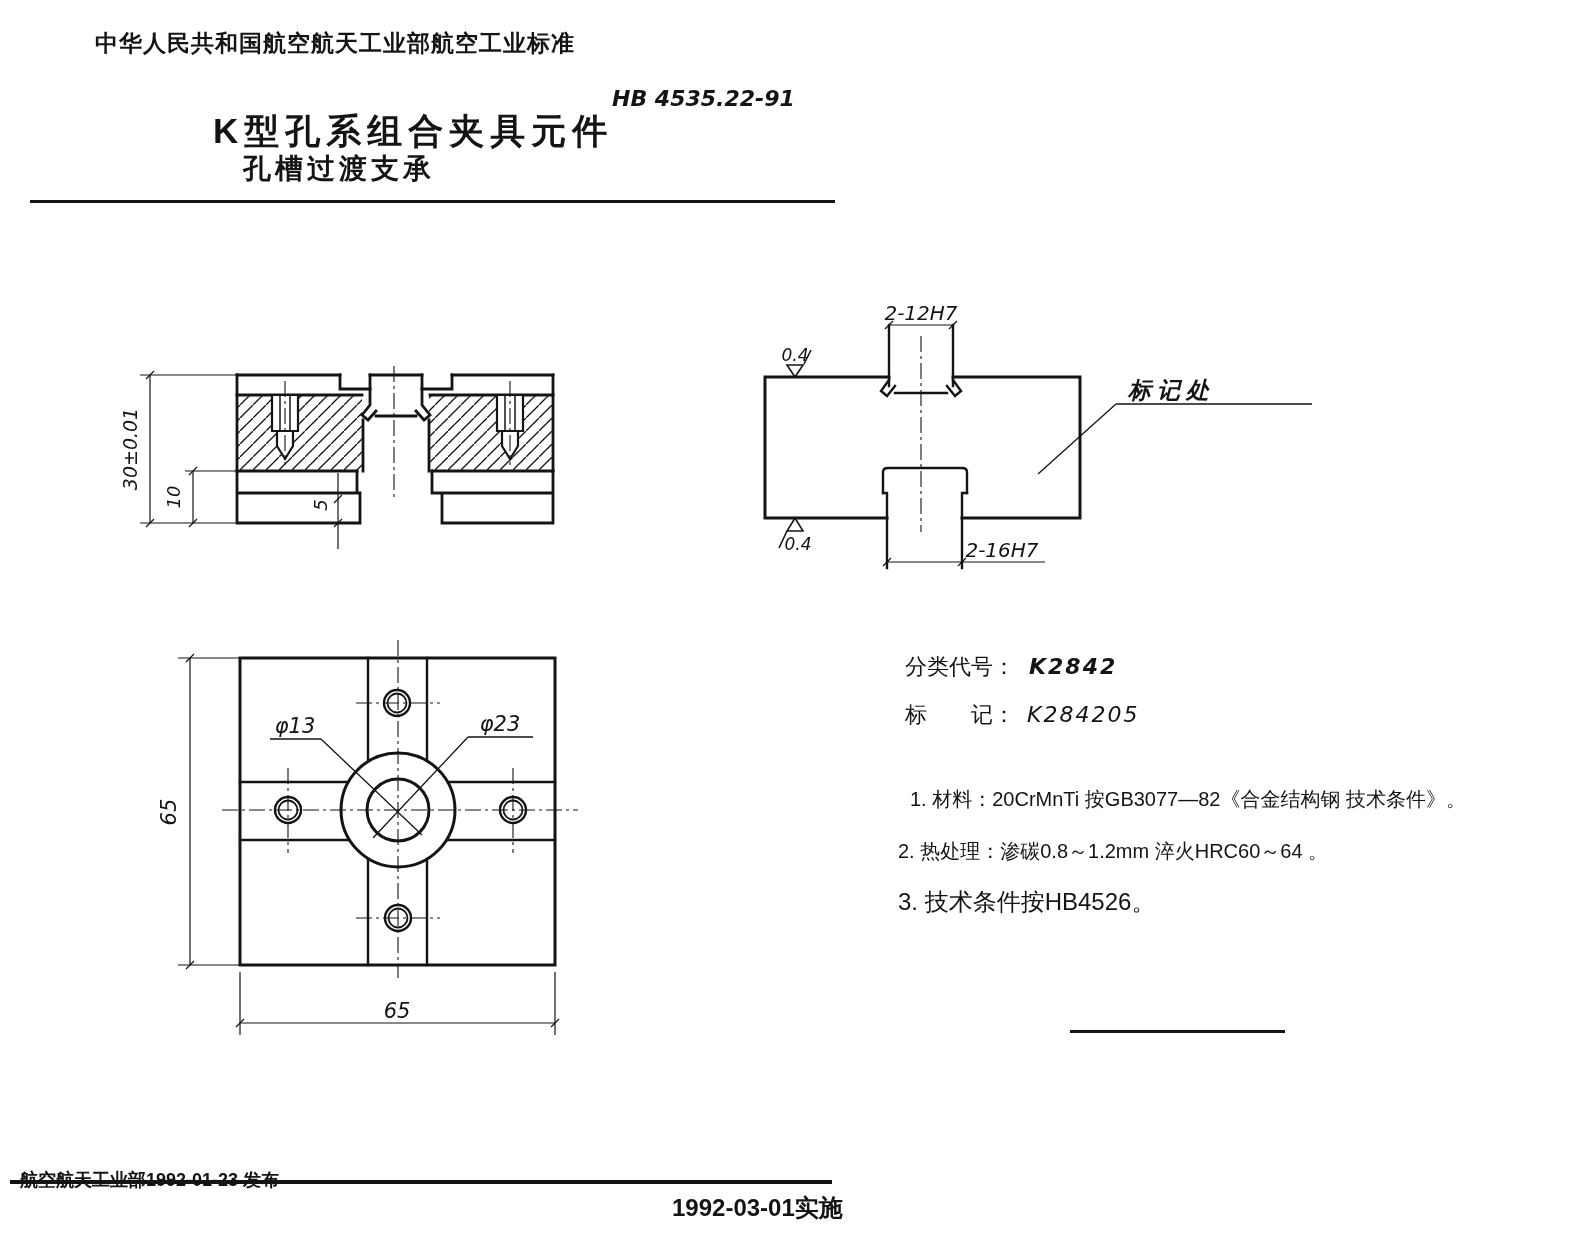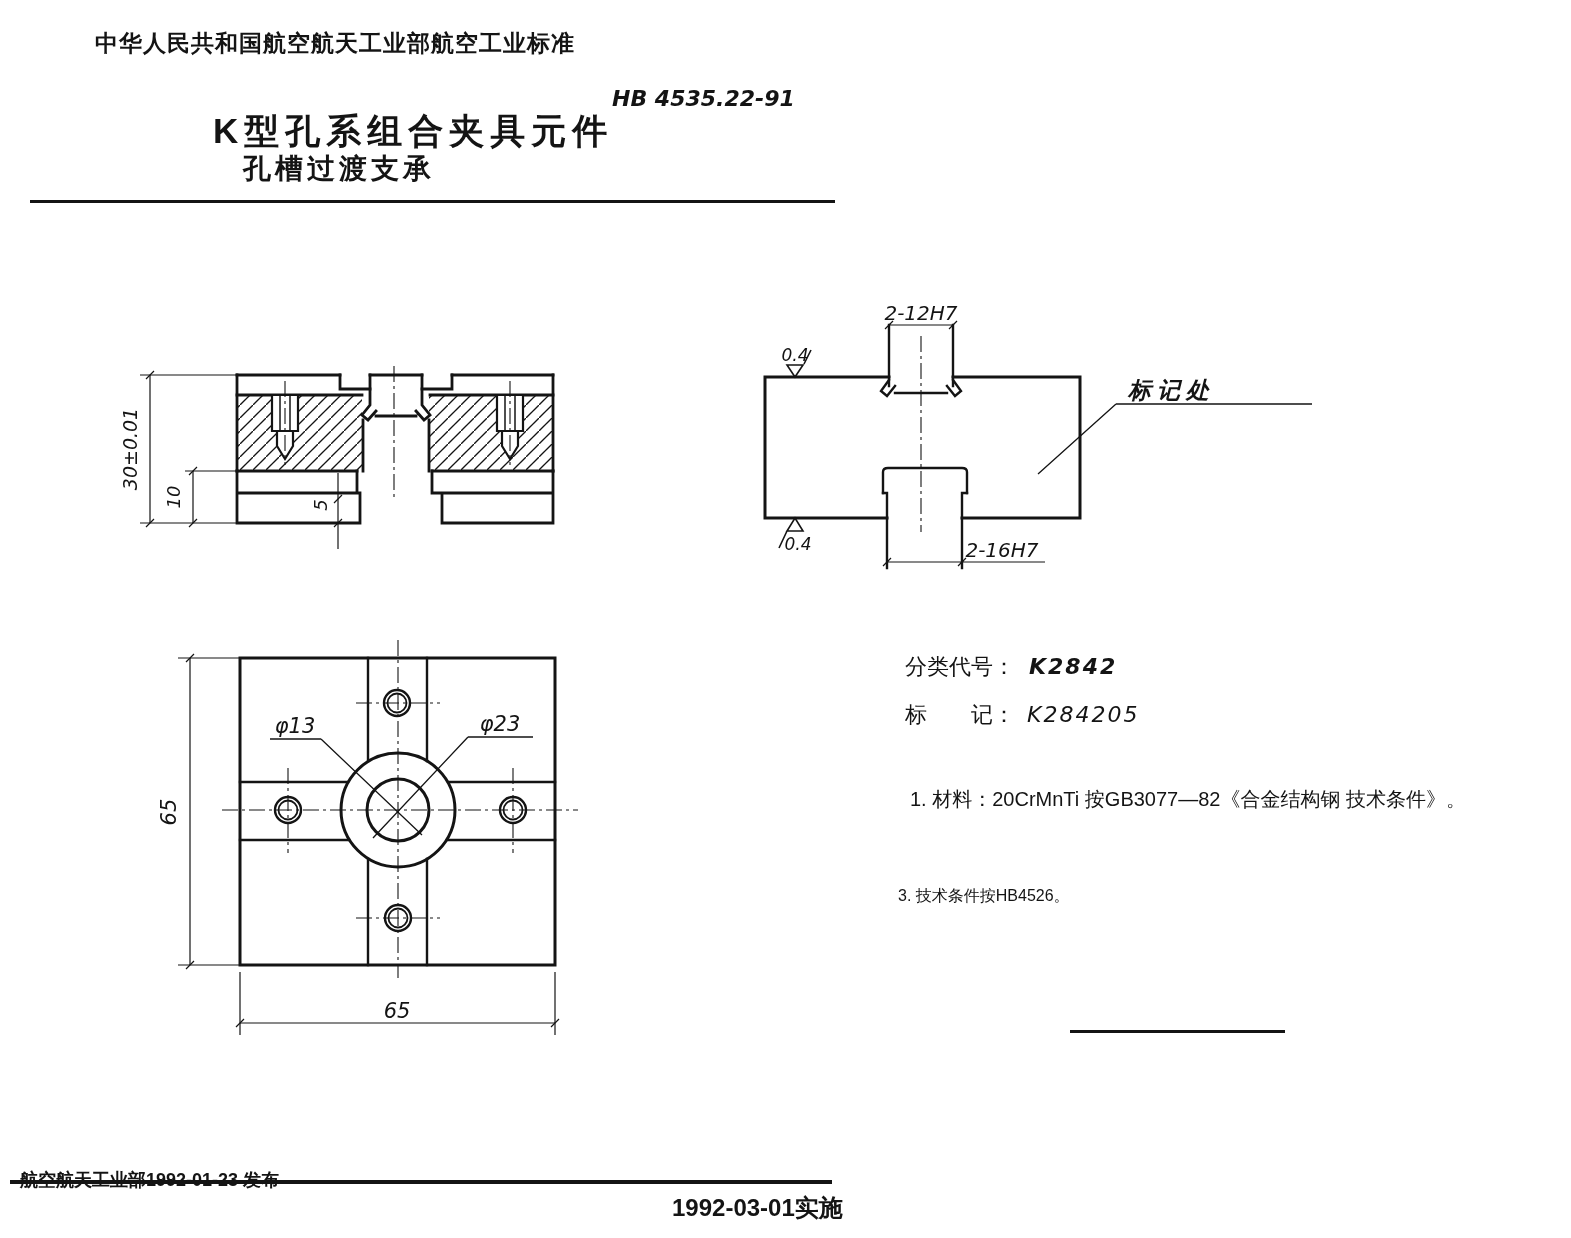--- a/index.html
+++ b/index.html
@@ -178,21 +178,22 @@
   </svg>
 
   <div class="abs" style="left:905px;top:652px;font-size:22px;">
     <span class="cn">分类代号：</span><span class="hand" style="margin-left:14px;letter-spacing:2px;font-weight:bold;">K2842</span>
   </div>
   <div class="abs" style="left:905px;top:700px;font-size:22px;">
     <span class="cn">标　　记：</span><span class="hand" style="margin-left:12px;letter-spacing:2px;font-style:italic;">K284205</span>
   </div>
 
   <div class="abs cn" style="left:898px;top:786px;font-size:20px;margin-left:12px;">1. 材料：20CrMnTi  按GB3077—82《合金结构钢 技术条件》。</div>
-  <div class="abs cn" style="left:898px;top:886px;font-size:16px;">3. 技术条件按HB4526。</div>
+  <div class="abs cn" style="left:898px;top:838px;font-size:20px;">2. 热处理：渗碳0.8～1.2mm  淬火HRC60～64 。</div>
+  <div class="abs cn" style="left:898px;top:886px;font-size:24px;">3. 技术条件按HB4526。</div>
 
   <div class="rule" style="left:1070px;top:1030px;width:215px;height:3px;"></div>
 
   <div class="rule" style="left:10px;top:1180px;width:822px;height:4px;"></div>
   <div class="abs cn" style="left:20px;top:1168px;font-size:18px;font-weight:bold;">航空航天工业部1992-01-23 发布</div>
   <div class="abs cn" style="left:672px;top:1192px;font-size:24px;font-weight:bold;">1992-03-01实施</div>
 
 </div>
 
 </body></html>

